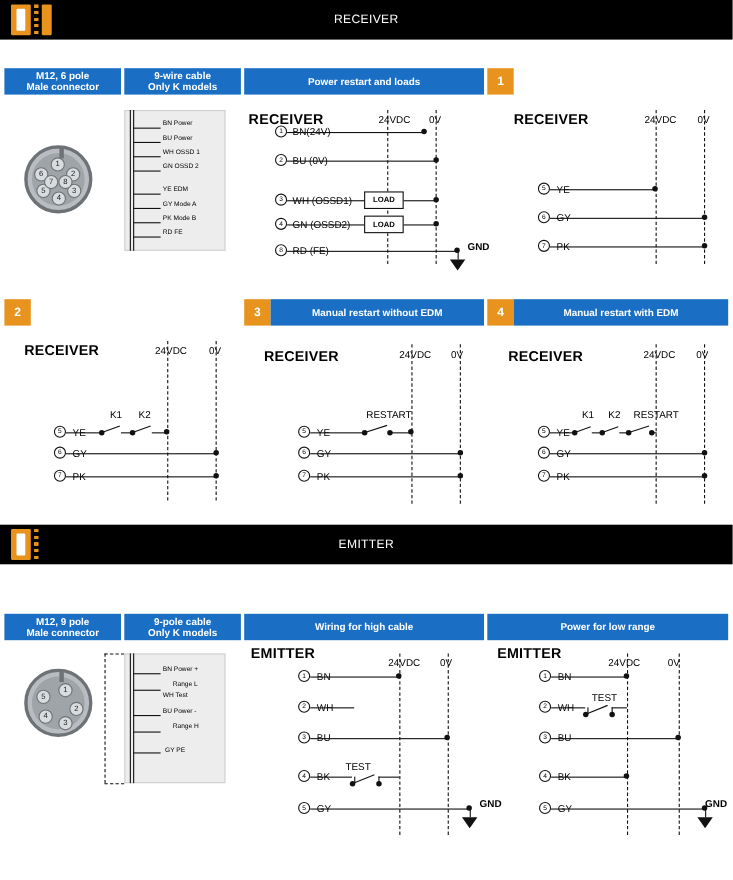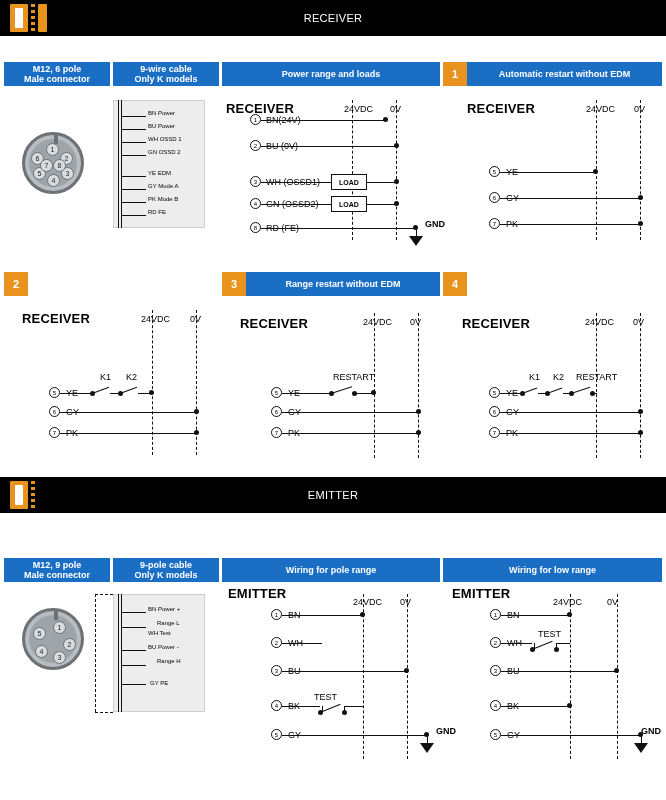--- a/index.html
+++ b/index.html
@@ -133,27 +133,24 @@
       <div>Male connector</div>
     </div>
   </div>
   <div class="bluehdr two" style="left:113px; top:62px; width:106px;">
     <div>
       <div>9-wire cable</div>
       <div>Only K models</div>
     </div>
   </div>
   <div class="bluehdr" style="left:222px; top:62px; width:218px;">
-    <span>Power range and loads</span>
+    <span>Power restart and loads</span>
   </div>
   <div class="numbox" style="left:443px; top:62px;">
     <span>1</span>
-  </div>
-  <div class="bluehdr" style="left:467px; top:62px; width:195px;">
-    <span>Automatic restart without EDM</span>
   </div>
 
   <div class="conn" style="left:22px; top:132px;">
     <div class="notch" style="left:29px; top:-1px;"></div>
     <div class="pin" style="left:21px; top:8px;">
         <span>1</span>
       </div>
     <div class="pin" style="left:35px; top:17px;">
         <span>2</span>
       </div>
@@ -280,24 +277,27 @@
   <div class="hline" style="left:500px; top:224px; width:140px;"></div>
   <div class="dot" style="left:638px; top:221px;"></div>
 
   <div class="numbox" style="left:4px; top:272px;">
     <span>2</span>
   </div>
   <div class="numbox" style="left:222px; top:272px;">
     <span>3</span>
   </div>
   <div class="bluehdr" style="left:246px; top:272px; width:194px;">
-    <span>Range restart without EDM</span>
+    <span>Manual restart without EDM</span>
   </div>
   <div class="numbox" style="left:443px; top:272px;">
     <span>4</span>
+  </div>
+  <div class="bluehdr" style="left:467px; top:272px; width:195px;">
+    <span>Manual restart with EDM</span>
   </div>
 
   <div class="recv-title" style="left:22px; top:311px;">RECEIVER</div>
   <div class="lbl" style="left:141px; top:314px;">24VDC</div>
   <div class="lbl" style="left:190px; top:314px;">0V</div>
   <div class="dash-v" style="left:152px; top:310px; height:145px;"></div>
   <div class="dash-v" style="left:196px; top:310px; height:145px;"></div>
 
   <div class="term" style="left:49px; top:387px;">
       <span>5</span>
@@ -413,24 +413,24 @@
       <div>Male connector</div>
     </div>
   </div>
   <div class="bluehdr two" style="left:113px; top:558px; width:106px;">
     <div>
       <div>9-pole cable</div>
       <div>Only K models</div>
     </div>
   </div>
   <div class="bluehdr" style="left:222px; top:558px; width:218px;">
-    <span>Wiring for pole range</span>
+    <span>Wiring for high cable</span>
   </div>
   <div class="bluehdr" style="left:443px; top:558px; width:219px;">
-    <span>Wiring for low range</span>
+    <span>Power for low range</span>
   </div>
 
   <div class="conn" style="left:22px; top:608px;">
     <div class="notch" style="left:29px; top:-1px;"></div>
     <div class="pin" style="left:28px; top:10px;">
         <span>1</span>
       </div>
     <div class="pin" style="left:38px; top:27px;">
         <span>2</span>
       </div>

